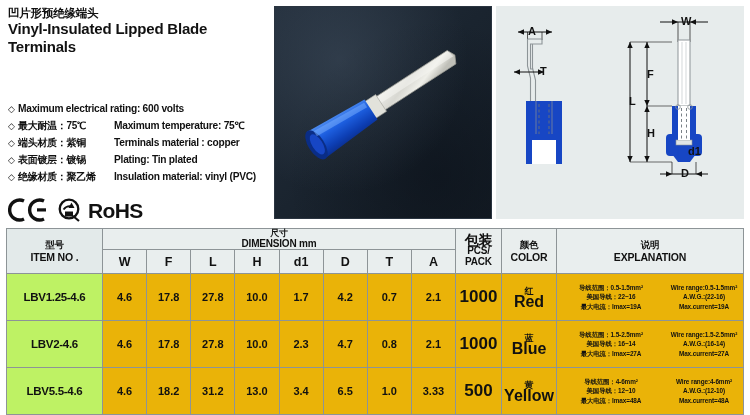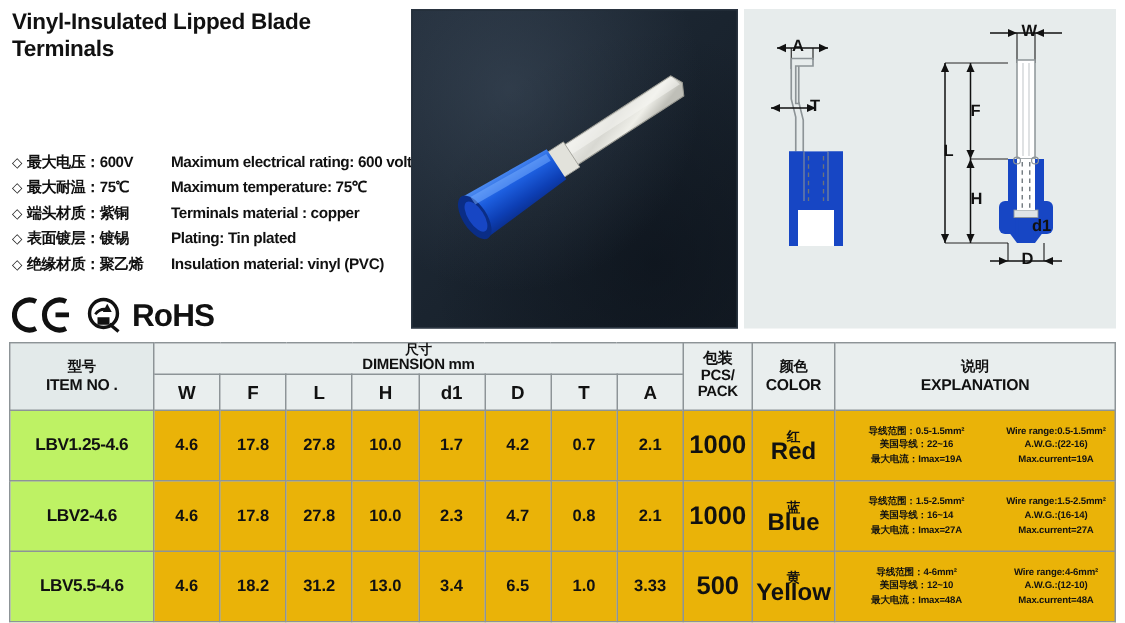--- a/index.html
+++ b/index.html
@@ -166,21 +166,21 @@
   .hdr-cn { font-size: 9.5px; display: block; line-height: 12px; letter-spacing: -0.2px;}
   .hdr-en { font-size: 10.5px; display: block; line-height: 13px; letter-spacing: -0.2px;}
   .hdr-dim-top { height: 19px; margin-left: 48px; }
   .hdr-dim-top .hdr-cn { font-size: 9px; line-height: 9px; }
   .hdr-dim-top .hdr-en { font-size: 10px; line-height: 11px; }
   .hdr-sub {
     height: 23px;
     font-size: 12.5px;
     font-weight: bold;
   }
-  .hdr-pack .hdr-cn { font-size: 10px; line-height: 10px;}
+  .hdr-pack .hdr-cn { font-size: 14px; line-height: 10px;}
   .hdr-pack .hdr-en { font-size: 10px; line-height: 11px;}
 
   tbody td { height: 46px; background: #eab308; font-size: 11px; font-weight: bold; }
   td.item-cell {
     background: #bef264;
     font-size: 11.5px;
     font-weight: bold;
     letter-spacing: -0.3px;
   }
   td.pack-cell { font-size: 17px; }
@@ -205,28 +205,28 @@
   .expl-en { flex: 1 1 auto; letter-spacing: -0.1px; }
 </style>
 </head>
 <body>
 
 <div id="top-section">
 
   <div id="info-panel">
 
     <div id="title-block">
+      <div class="title-cn">凹片形预绝缘端头</div>
       <div class="title-en">Vinyl-Insulated Lipped Blade</div>
       <div class="title-en">Terminals</div>
     </div>
 
     <div id="spec-list">
       <div class="spec-row">
         <span class="spec-bullet">◇</span>
-        <span class="spec-cn">最大电压：600V</span>
         <span class="spec-en">Maximum electrical rating: 600 volts</span>
       </div>
       <div class="spec-row">
         <span class="spec-bullet">◇</span>
         <span class="spec-cn">最大耐温：75℃</span>
         <span class="spec-en">Maximum temperature: 75℃</span>
       </div>
       <div class="spec-row">
         <span class="spec-bullet">◇</span>
         <span class="spec-cn">端头材质：紫铜</span>

